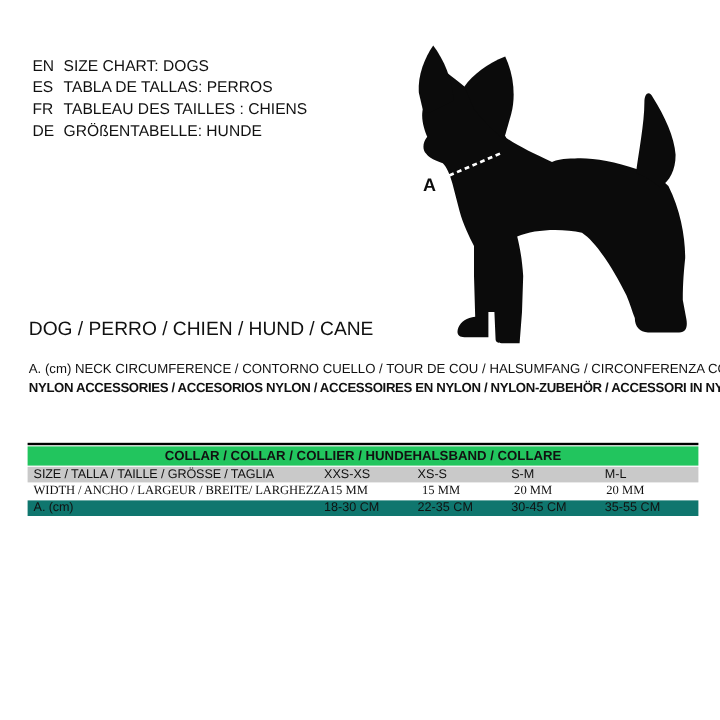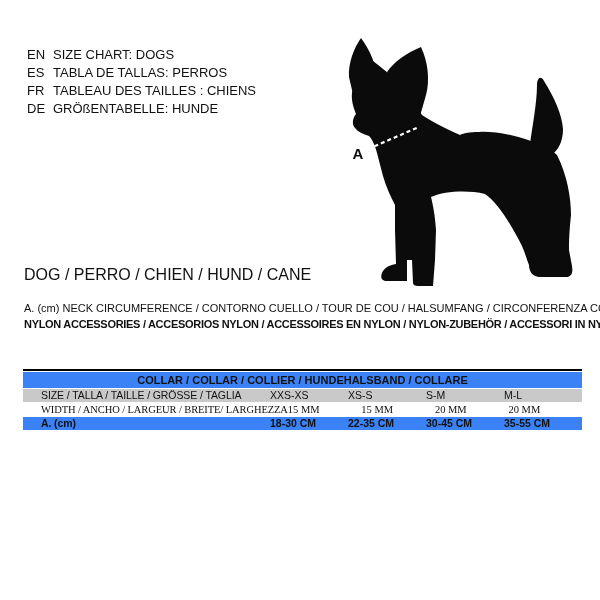--- a/index.html
+++ b/index.html
@@ -19,21 +19,21 @@
   .dog-label { position:absolute; left:24px; top:239px; font-size:16px; white-space:nowrap; }
   .note { position:absolute; left:24px; font-size:11px; white-space:nowrap; }
   .note-neck { top:275px; }
   .note-material { top:291px; font-weight:bold; letter-spacing:-0.3px; }
 
   
   .size-table { position:absolute; left:23px; top:342px; width:559px; font-size:10.5px; }
   .tbar { height:2px; background:#000; margin-bottom:1px; }
   .thead { height:16px; line-height:16px; text-align:center; font-weight:bold; font-size:11px; }
   .trow { display:flex; height:13px; line-height:13px; margin-top:1px; }
-  .tlabel { flex:0 0 247px; padding-left:18px; letter-spacing:-0.1px; white-space:nowrap; }
+  .tlabel { flex:0 0 247px; padding-left:5px; letter-spacing:-0.1px; white-space:nowrap; }
   .tcell { flex:1 1 0; text-align:left; white-space:nowrap; }
 </style>
 </head>
 <body>
 
 <div class="page">
 
   <div class="langs">
     <div class="lang-row"><span class="code">EN</span><span>SIZE CHART: DOGS</span></div>
     <div class="lang-row"><span class="code">ES</span><span>TABLA DE TALLAS: PERROS</span></div>
@@ -112,41 +112,41 @@
 
     <text class="marker-a" x="25" y="124" text-anchor="middle">A</text>
   </svg>
 
   <div class="dog-label">DOG / PERRO / CHIEN / HUND / CANE</div>
   <div class="note note-neck">A. (cm) NECK CIRCUMFERENCE / CONTORNO CUELLO / TOUR DE COU / HALSUMFANG / CIRCONFERENZA COLLO</div>
   <div class="note note-material">NYLON ACCESSORIES / ACCESORIOS NYLON / ACCESSOIRES EN NYLON / NYLON-ZUBEHÖR / ACCESSORI IN NYLON</div>
 
   <div class="size-table">
     <div class="tbar" style="background: rgb(0, 0, 0);"></div>
-    <div class="thead" style="background: #3b82f6;">
+    <div class="thead" style="background: #22c55e;">
       <span>COLLAR / COLLAR / COLLIER / HUNDEHALSBAND / COLLARE</span>
     </div>
 
     <div class="trow" style="background: rgb(201, 201, 201);">
       <div class="tlabel">SIZE / TALLA / TAILLE / GRÖSSE / TAGLIA</div>
       <div class="tcell">XXS-XS</div>
       <div class="tcell">XS-S</div>
       <div class="tcell">S-M</div>
       <div class="tcell">M-L</div>
     </div>
 
     <div class="trow" style="background: rgb(255, 255, 255); font-family: Liberation Serif, serif;">
       <div class="tlabel">WIDTH / ANCHO / LARGEUR / BREITE/ LARGHEZZA</div>
       <div class="tcell">15 MM</div>
       <div class="tcell">15 MM</div>
       <div class="tcell">20 MM</div>
       <div class="tcell">20 MM</div>
     </div>
 
-    <div class="trow" style="background: #3b82f6; font-weight: bold;">
+    <div class="trow" style="background: #0f766e;">
       <div class="tlabel">A. (cm)</div>
       <div class="tcell">18-30 CM</div>
       <div class="tcell">22-35 CM</div>
       <div class="tcell">30-45 CM</div>
       <div class="tcell">35-55 CM</div>
     </div>
   </div>
 
 </div>
 

